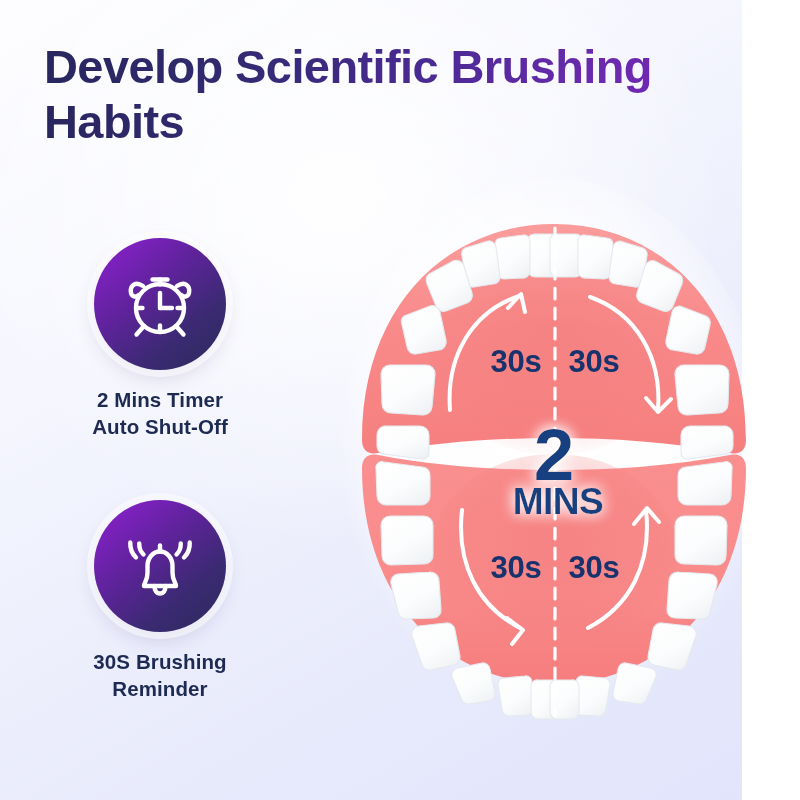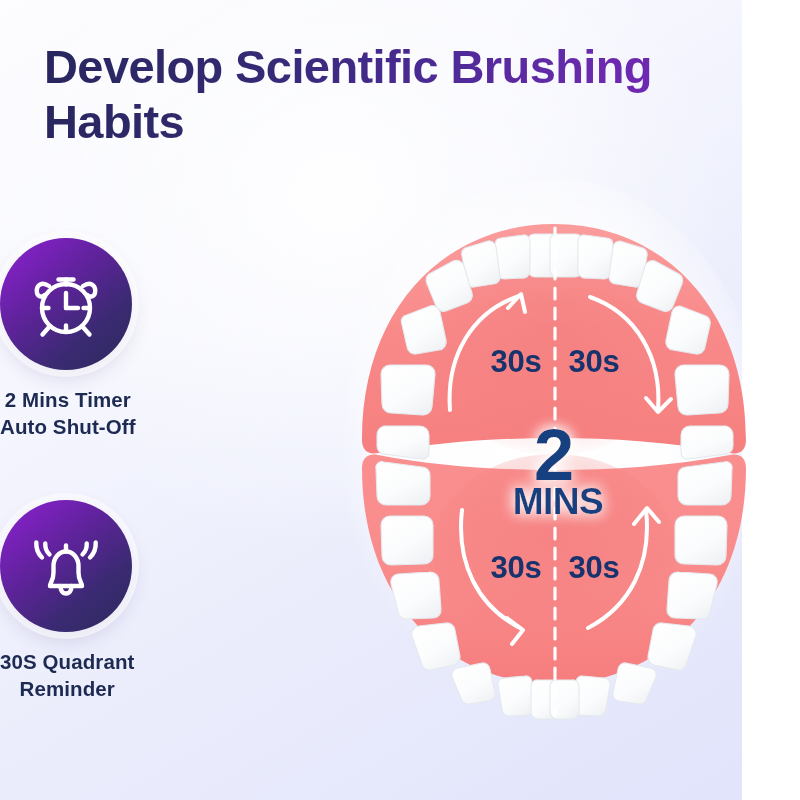--- a/index.html
+++ b/index.html
@@ -20,21 +20,21 @@
     position:absolute;left:44px;top:40px;width:740px;
     font-size:47px;line-height:1.17;font-weight:800;
     letter-spacing:-0.6px;
     background:linear-gradient(95deg,#28265e 0%,#322a71 26%,#4b2a94 52%,#6a2aae 74%,#7526b8 100%);
     -webkit-background-clip:text;background-clip:text;
     color:transparent;-webkit-text-fill-color:transparent;
   }
 
   
   .features{position:absolute;left:0;top:238px;width:320px;}
-  .feature{display:flex;flex-direction:column;align-items:flex-start;}
+  .feature{display:flex;flex-direction:column;align-items:center;}
   .feature + .feature{margin-top:60px;}
 
   .badge{
     width:132px;height:132px;border-radius:50%;
     background:linear-gradient(140deg,#8a23c6 0%,#7a21bb 18%,#5d2399 42%,#3b2a73 70%,#2b2a5a 100%);
     box-shadow:0 0 0 7px rgba(255,255,255,0.55), 0 8px 20px rgba(60,40,120,0.16);
     display:flex;align-items:center;justify-content:center;
   }
   .badge svg{display:block;}
 
@@ -103,21 +103,21 @@
             <path d="M26 62 C26 58.5, 29.5 57, 29.5 48.5 L29.5 42 C29.5 34, 35 27.5, 42 27.5 C49 27.5, 54.5 34, 54.5 42 L54.5 48.5 C54.5 57, 58 58.5, 58 62 Z"></path>
             <path d="M36.5 62 C36.5 66.5, 38.5 69.5, 42 69.5 C45.5 69.5, 47.5 66.5, 47.5 62"></path>
             <path d="M42 27.5 L42 21.5"></path>
             <path d="M25.5 30.5 C22.5 27.5, 21 23.5, 21.3 19.5"></path>
             <path d="M18 33.5 C14 29.5, 12 24, 12.3 18.5"></path>
             <path d="M58.5 30.5 C61.5 27.5, 63 23.5, 62.7 19.5"></path>
             <path d="M66 33.5 C70 29.5, 72 24, 71.7 18.5"></path>
           </g>
         </svg>
       </div>
-      <div class="feature-label">30S Quadrant
+      <div class="feature-label">30S Brushing
 Reminder</div>
     </div>
 
   </div>
 
   <div class="diagram">
     <svg viewBox="0 0 470 600" xmlns="http://www.w3.org/2000/svg">
       <defs>
         <radialGradient id="halo" cx="50%" cy="47%" r="52%">
           <stop offset="0%" stop-color="#ffffff" stop-opacity="1"></stop>

